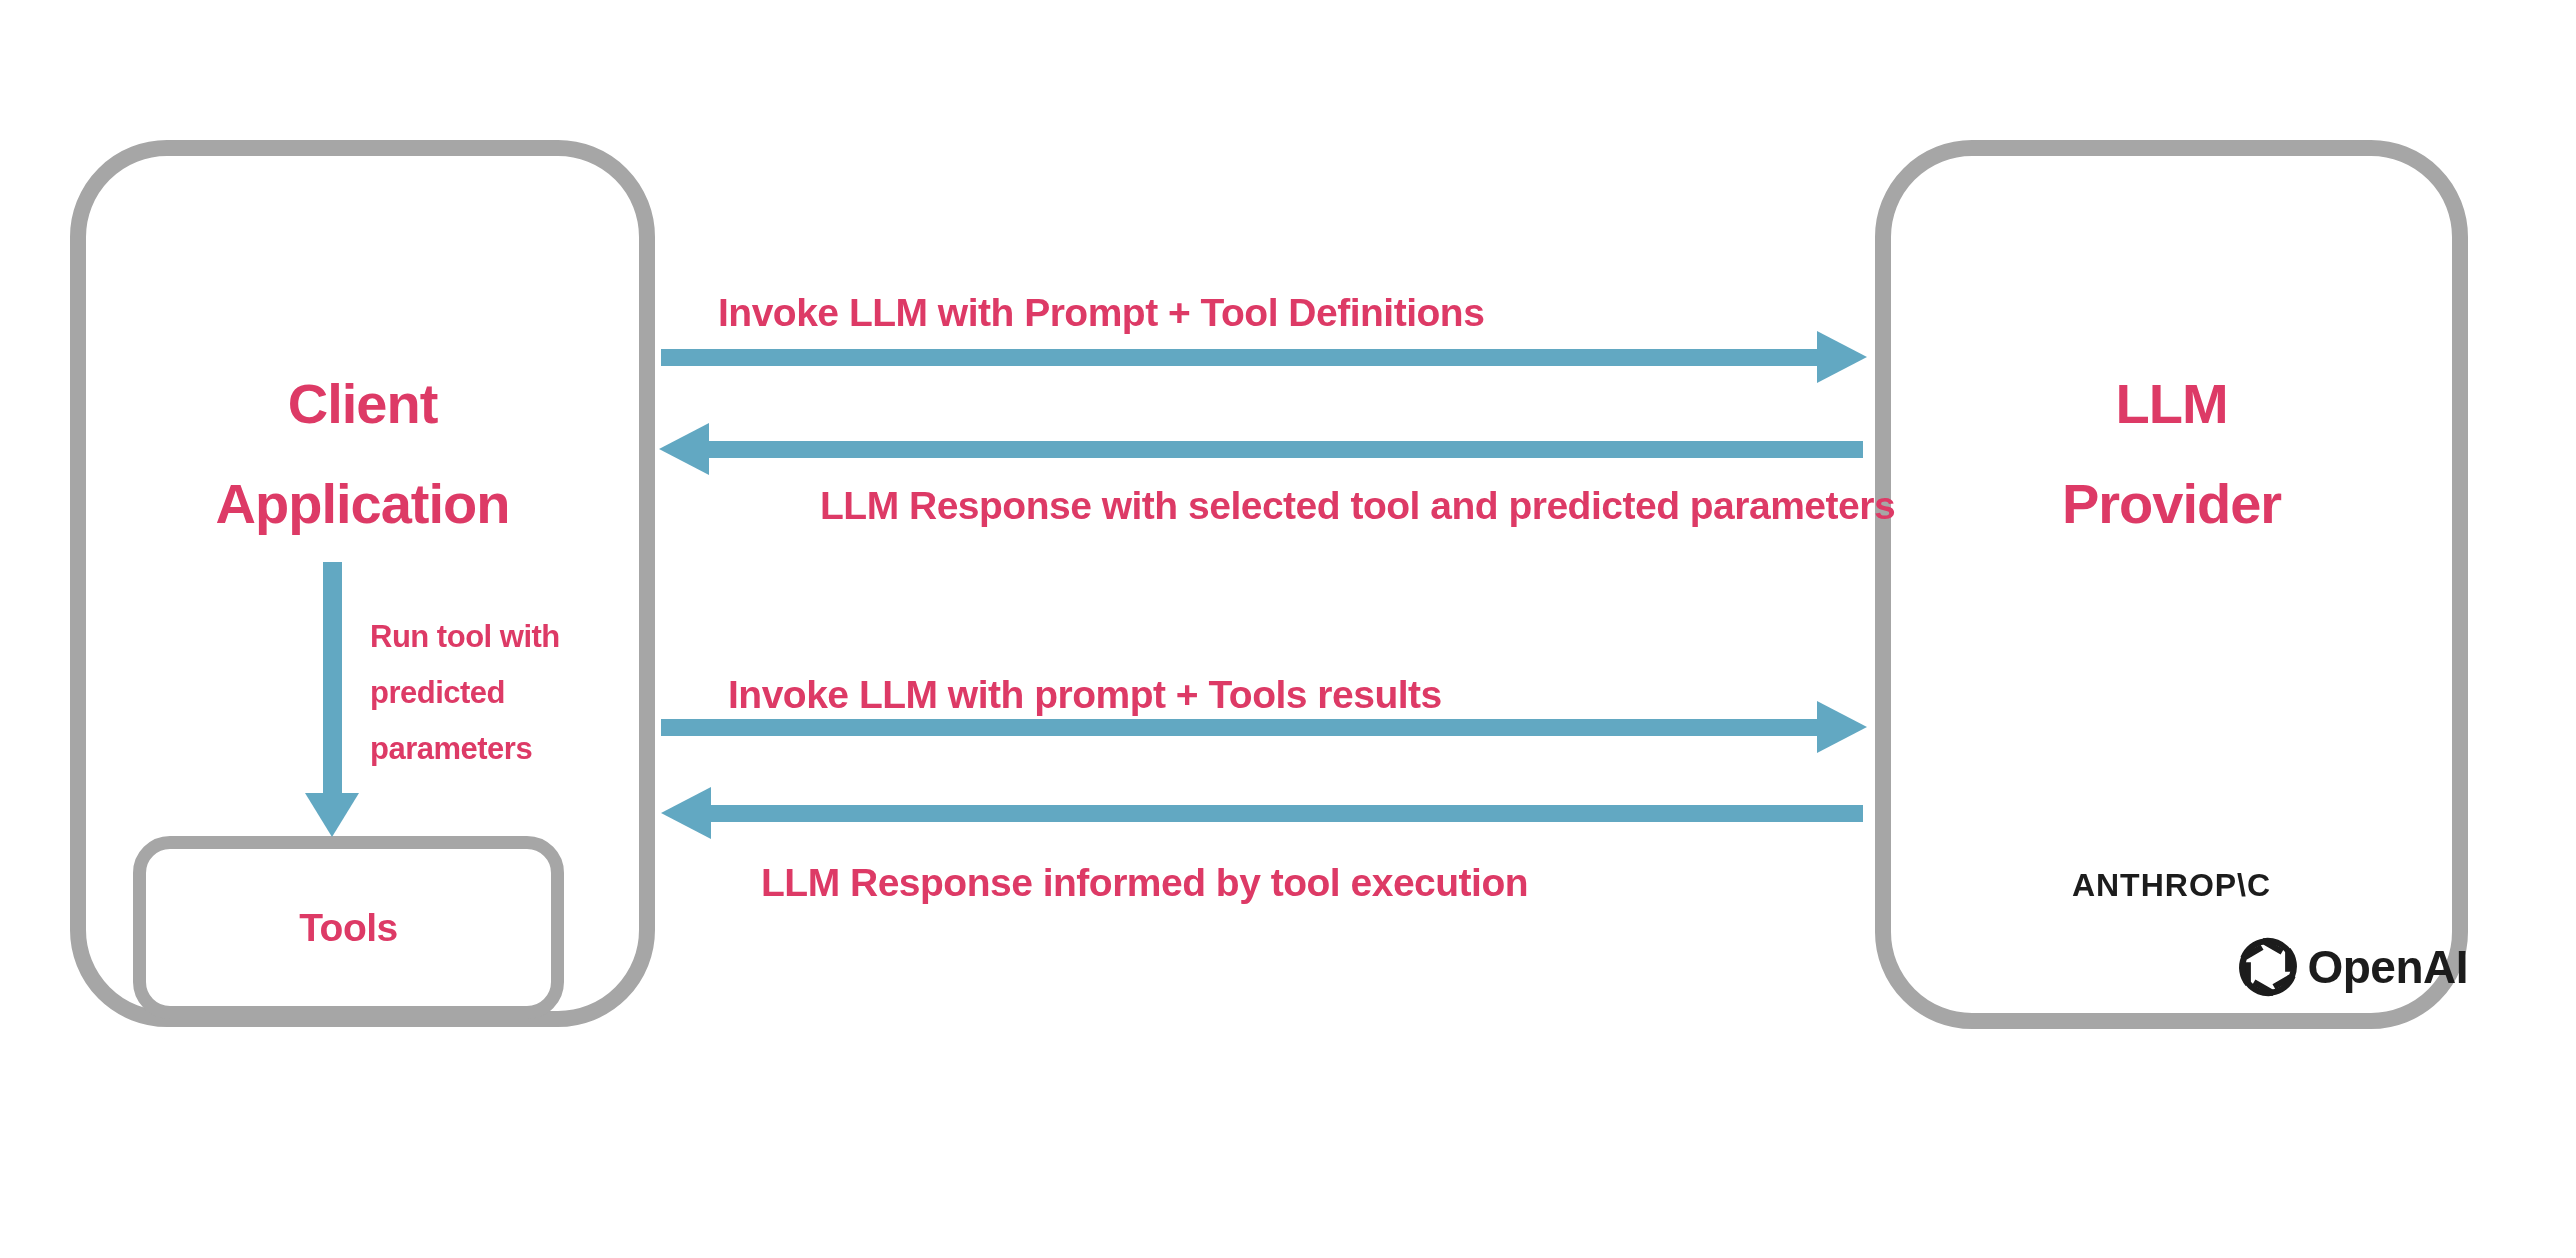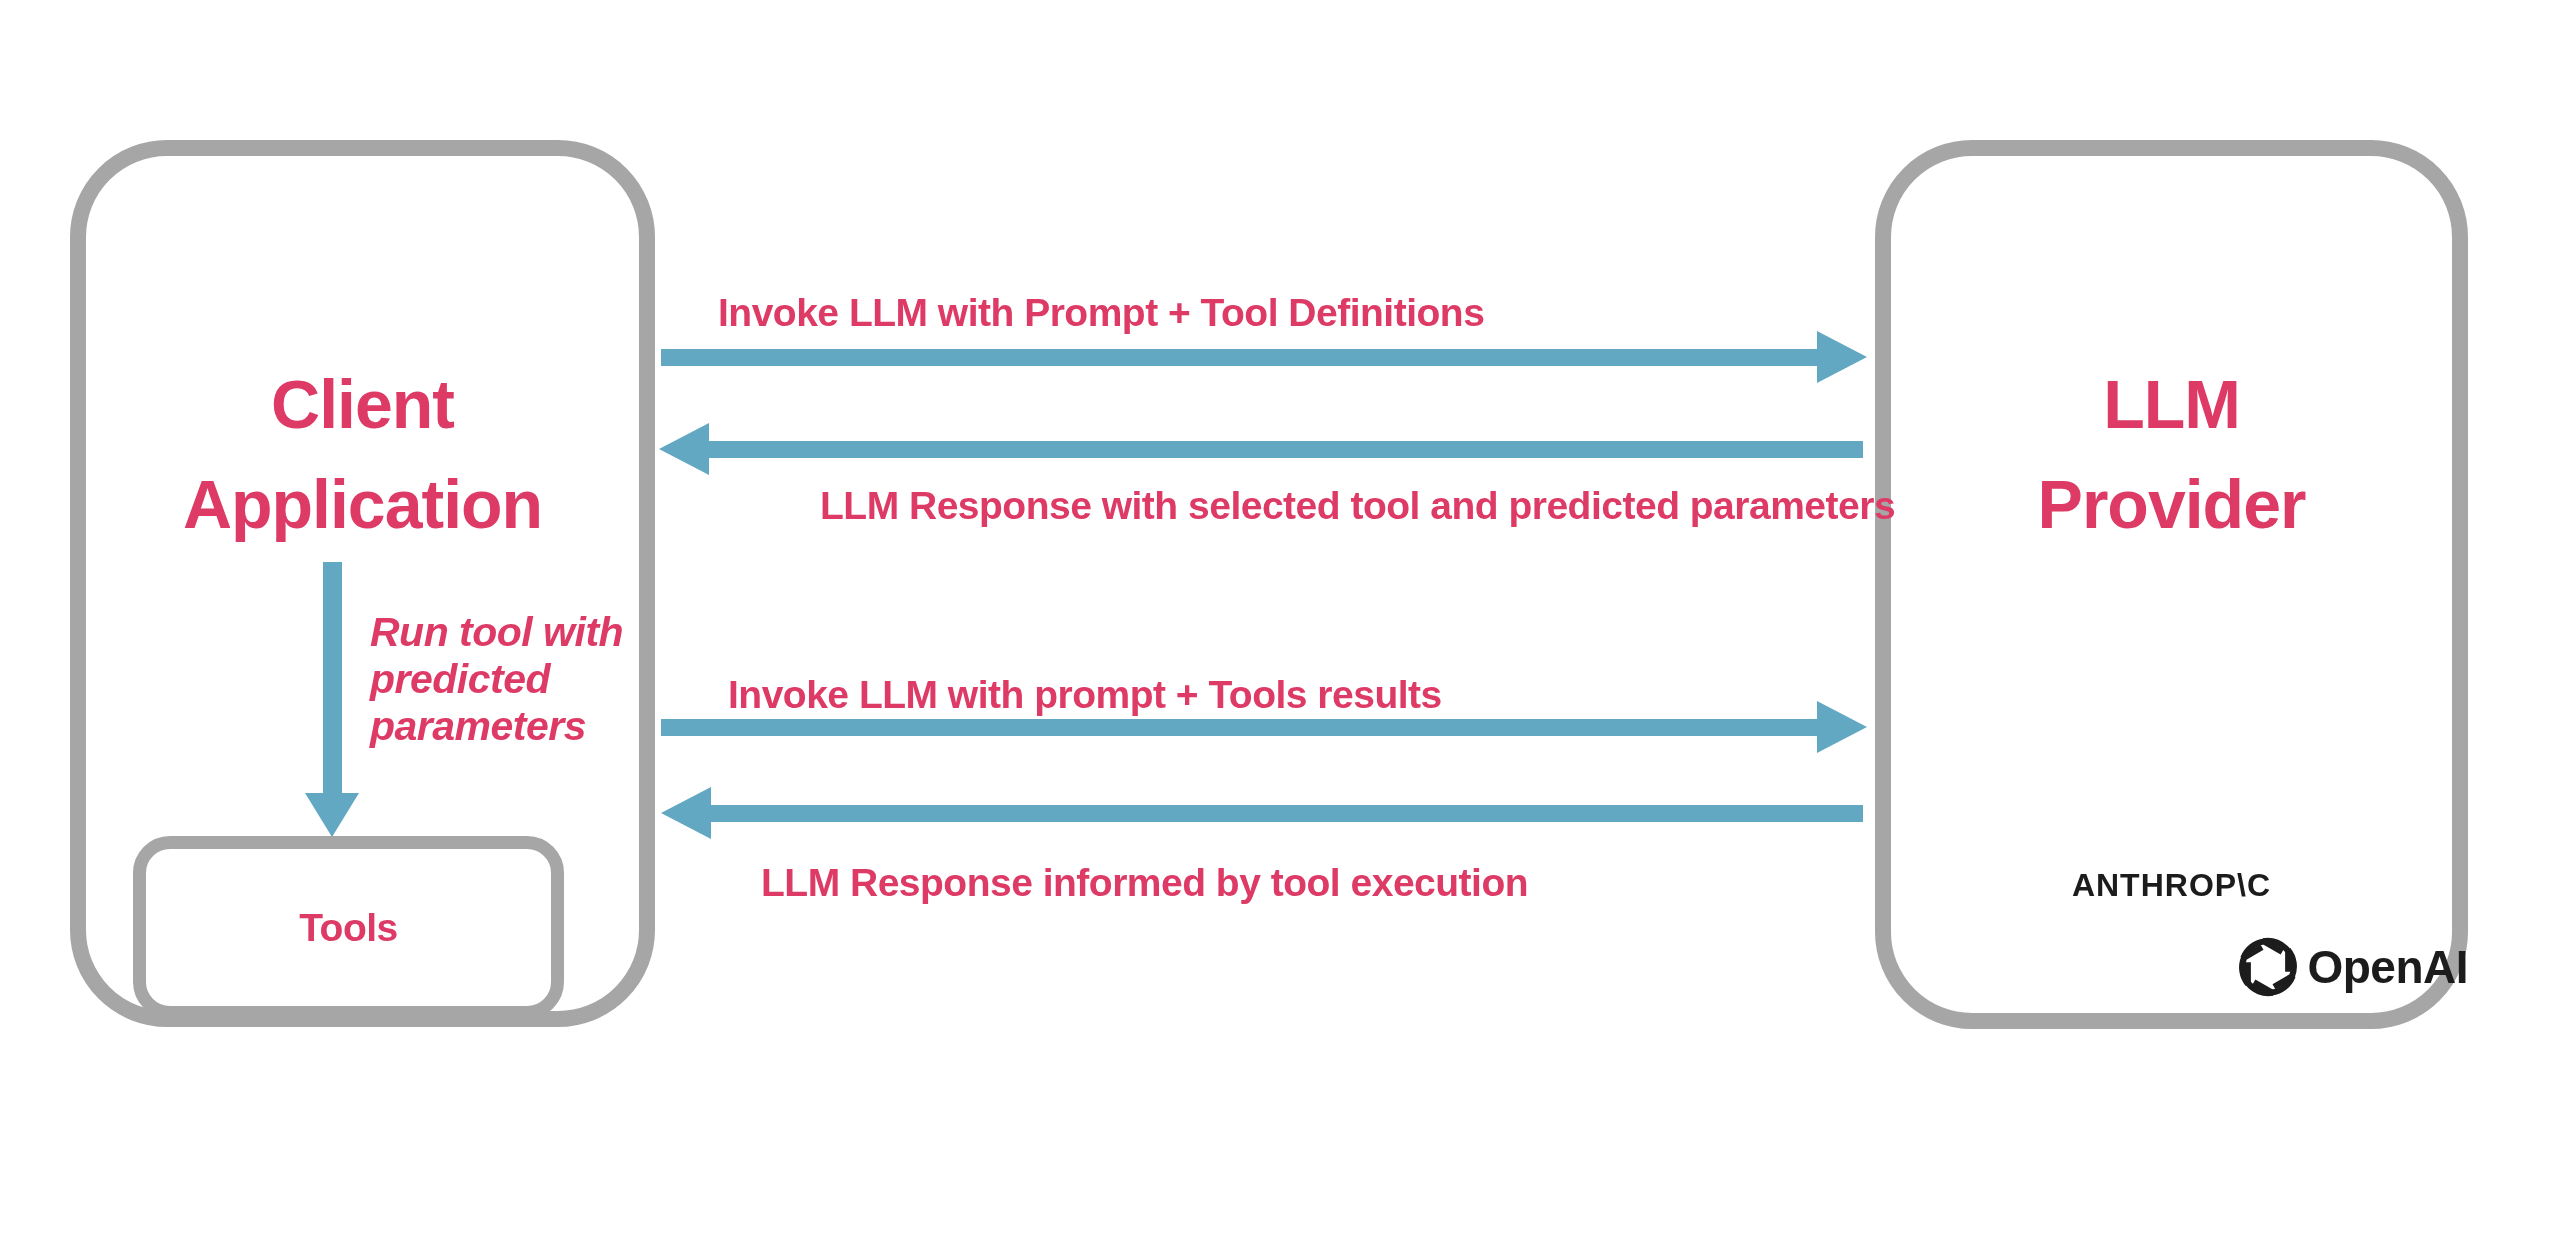--- a/index.html
+++ b/index.html
@@ -21,42 +21,42 @@
   .tools-box{
     position:absolute;box-sizing:border-box;
     left:133px;top:836px;width:431px;height:183px;
     border:13.5px solid var(--border-gray,#a6a6a6);
     border-radius:37px;background:#ffffff;
     display:flex;align-items:center;justify-content:center;
   }
   
   .box-title{
     position:absolute;text-align:center;
-    font-size:68px;font-weight:bold;letter-spacing:-1px;
+    font-size:56px;font-weight:bold;letter-spacing:-1px;
     line-height:100px;color:var(--accent-pink,#dd3a66);
   }
   .client-title{left:70px;top:354px;width:585px;}
   .provider-title{left:1875px;top:354px;width:593px;}
   .tools-label{
     font-size:39px;font-weight:bold;
     color:var(--accent-pink,#dd3a66);letter-spacing:-0.5px;
   }
   .flow-label{
     position:absolute;white-space:nowrap;line-height:1;
     font-size:39px;font-weight:bold;letter-spacing:-0.5px;
     color:var(--accent-pink,#dd3a66);
   }
   .label-1{left:718px;top:293px;text-align:center;}
   .label-2{left:792px;top:486px;margin-left:28px;}
   .label-3{left:728px;top:675px;}
   .label-4{left:761px;top:863px;}
   .run-tool-label{
     position:absolute;left:370px;top:609px;width:271px;
-    font-size:41px;font-weight:bold;letter-spacing:-0.5px;
-    line-height:47px;color:var(--accent-pink,#dd3a66);font-style:italic;
+    font-size:31px;font-weight:bold;letter-spacing:-0.5px;
+    line-height:56px;color:var(--accent-pink,#dd3a66);
   }
   
   .h-arrow{position:absolute;height:52px;}
   .h-arrow .shaft{
     position:absolute;top:18.4px;height:16.4px;
     background:var(--arrow-blue,#62a8c2);
   }
   .h-arrow .head{position:absolute;width:0;height:0;top:0;}
   .arrow-right-1{left:661px;top:331px;width:1206px;}
   .arrow-right-2{left:661px;top:701px;width:1206px;}

